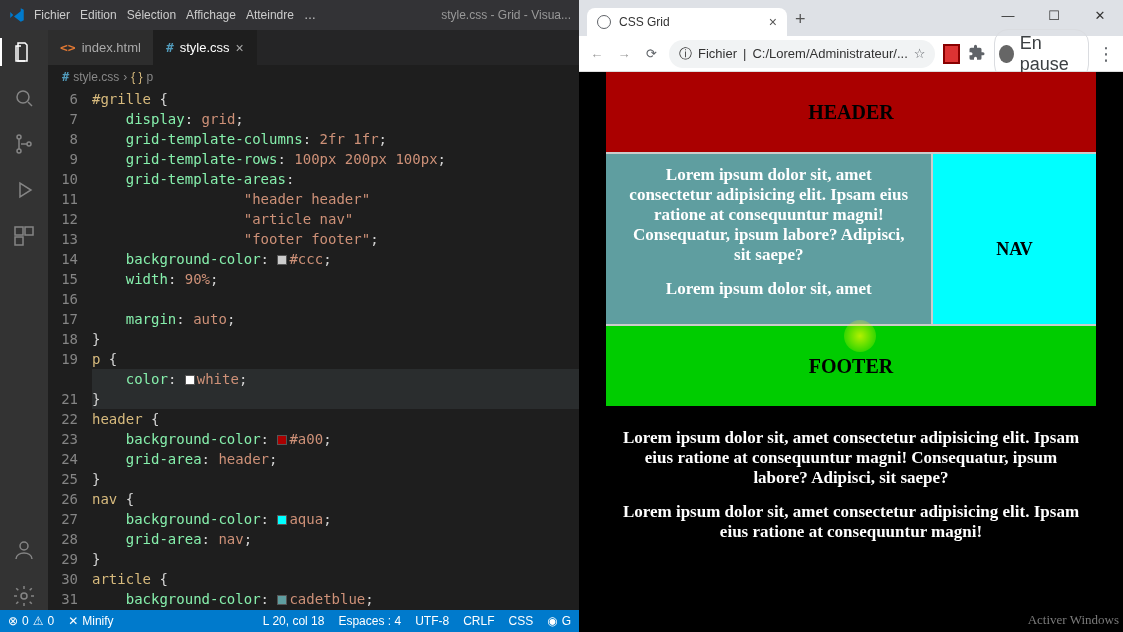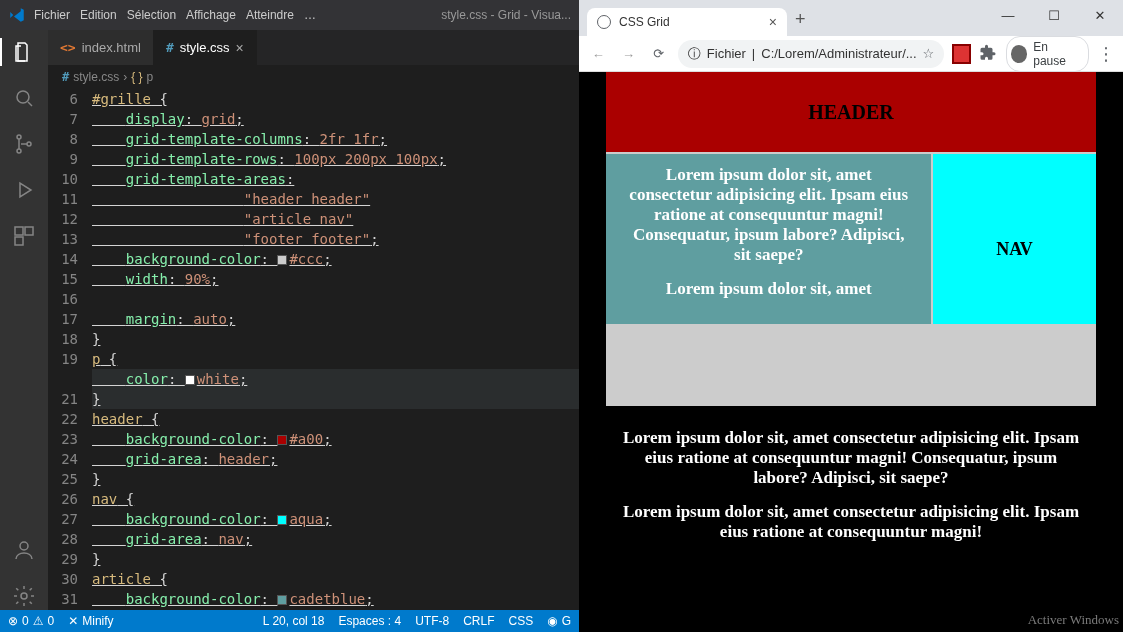--- a/index.html
+++ b/index.html
@@ -99,21 +99,21 @@
     align-items: center;
     gap: 4px;
     padding-left: 14px;
   }
   .breadcrumbs .crumb { display: flex; align-items: center; gap: 4px; }
 
   .code-area { flex: 1; display: flex; font-family: Consolas, monospace; font-size: 14px; line-height: 20px; overflow: hidden; }
   .gutter { width: 44px; text-align: right; color: #858585; padding-right: 14px; }
   .gutter div { height: 20px; }
   .gutter .cur { color: #c6c6c6; margin-left: 48px; }
-  .code { flex: 1; white-space: pre; color: #d4d4d4; position: relative; text-decoration: underline; }
+  .code { flex: 1; white-space: pre; color: #d4d4d4; position: relative; }
   .code .line { height: 20px; }
   .code .line.hl { background: #2a2d2e; }
   .t-sel   { color: #d7ba7d; }
   .t-prop  { color: #86efac; }
   .t-punc  { color: #d4d4d4; }
   .t-val   { color: #ce9178; }
   .swatch  { display:inline-block; width:10px; height:10px; border:1px solid #555; vertical-align:middle; margin-right:2px;}
 
   .statusbar {
     height: 22px;
@@ -188,21 +188,21 @@
     font-size: 13px;
     color: #333;
   }
   .addr-text { overflow: hidden; text-overflow: ellipsis; white-space: nowrap; flex:1; }
   .star { color:#5f6368; }
   .exticon { width: 20px; height: 20px; background:#d33; border:2px solid #800; }
   .puzzle { width: 20px; height: 20px; color:#5f6368; }
   .avatar { width:18px;height:18px; border-radius:50%; background:#666; }
   .pause-chip {
     border:1px solid #dadce0; border-radius: 14px; padding: 3px 8px 3px 4px;
-    display: flex; align-items: center; gap: 6px; font-size: 12px; color:#3c4043;
+    display: flex; align-items: center; gap: 6px; font-size: 18px; color:#3c4043;
   }
   .kebab { font-size: 18px; }
 
   .viewport {
     flex:1; background: #000; overflow-y: scroll; color: #fff;
     font-family: "Times New Roman", serif;
     font-size: 17px;
     position: relative;
   }
   .page-inner { width: 90%; margin: 0 auto; }
@@ -435,20 +435,24 @@
         <div class="g-header">
             <span>HEADER</span>
           </div>
         <div class="g-article">
           <p>Lorem ipsum dolor sit, amet consectetur adipisicing elit. Ipsam eius ratione at consequuntur magni! Consequatur, ipsum labore? Adipisci, sit saepe?</p>
           <p>Lorem ipsum dolor sit, amet</p>
         </div>
         <div class="g-nav">
             <span>NAV</span>
           </div>
+        <div class="g-footer">
+          <span>FOOTER</span>
+          <div class="cursor-glow"></div>
+        </div>
       </div>
     </div>
     <div class="overflow-text">
       <p>Lorem ipsum dolor sit, amet consectetur adipisicing elit. Ipsam eius ratione at consequuntur magni! Consequatur, ipsum labore? Adipisci, sit saepe?</p>
       <p>Lorem ipsum dolor sit, amet consectetur adipisicing elit. Ipsam eius ratione at consequuntur magni!</p>
     </div>
     <div class="watermark">Activer Windows</div>
   </div>
 
 </div>

